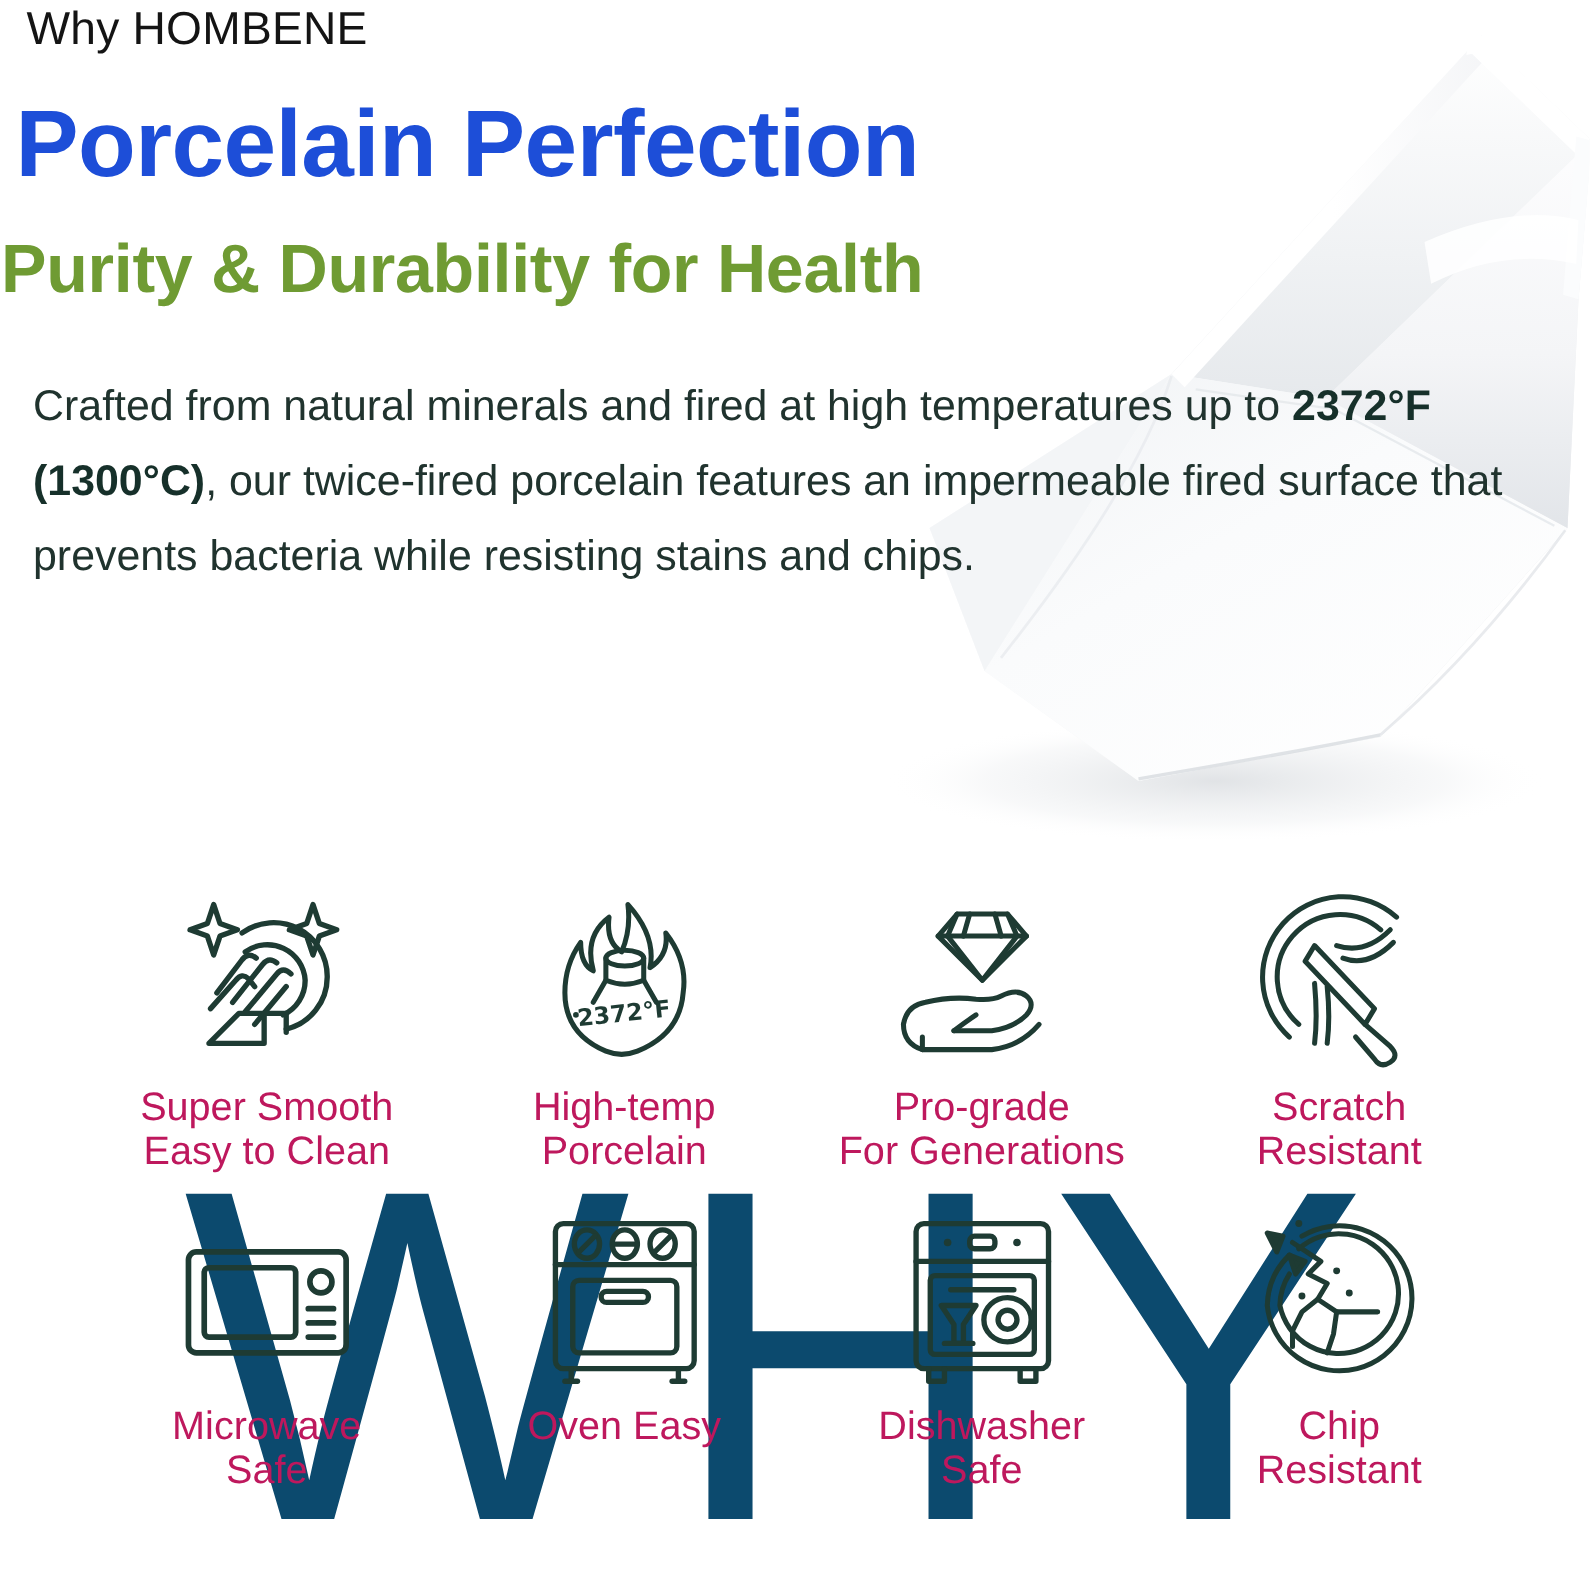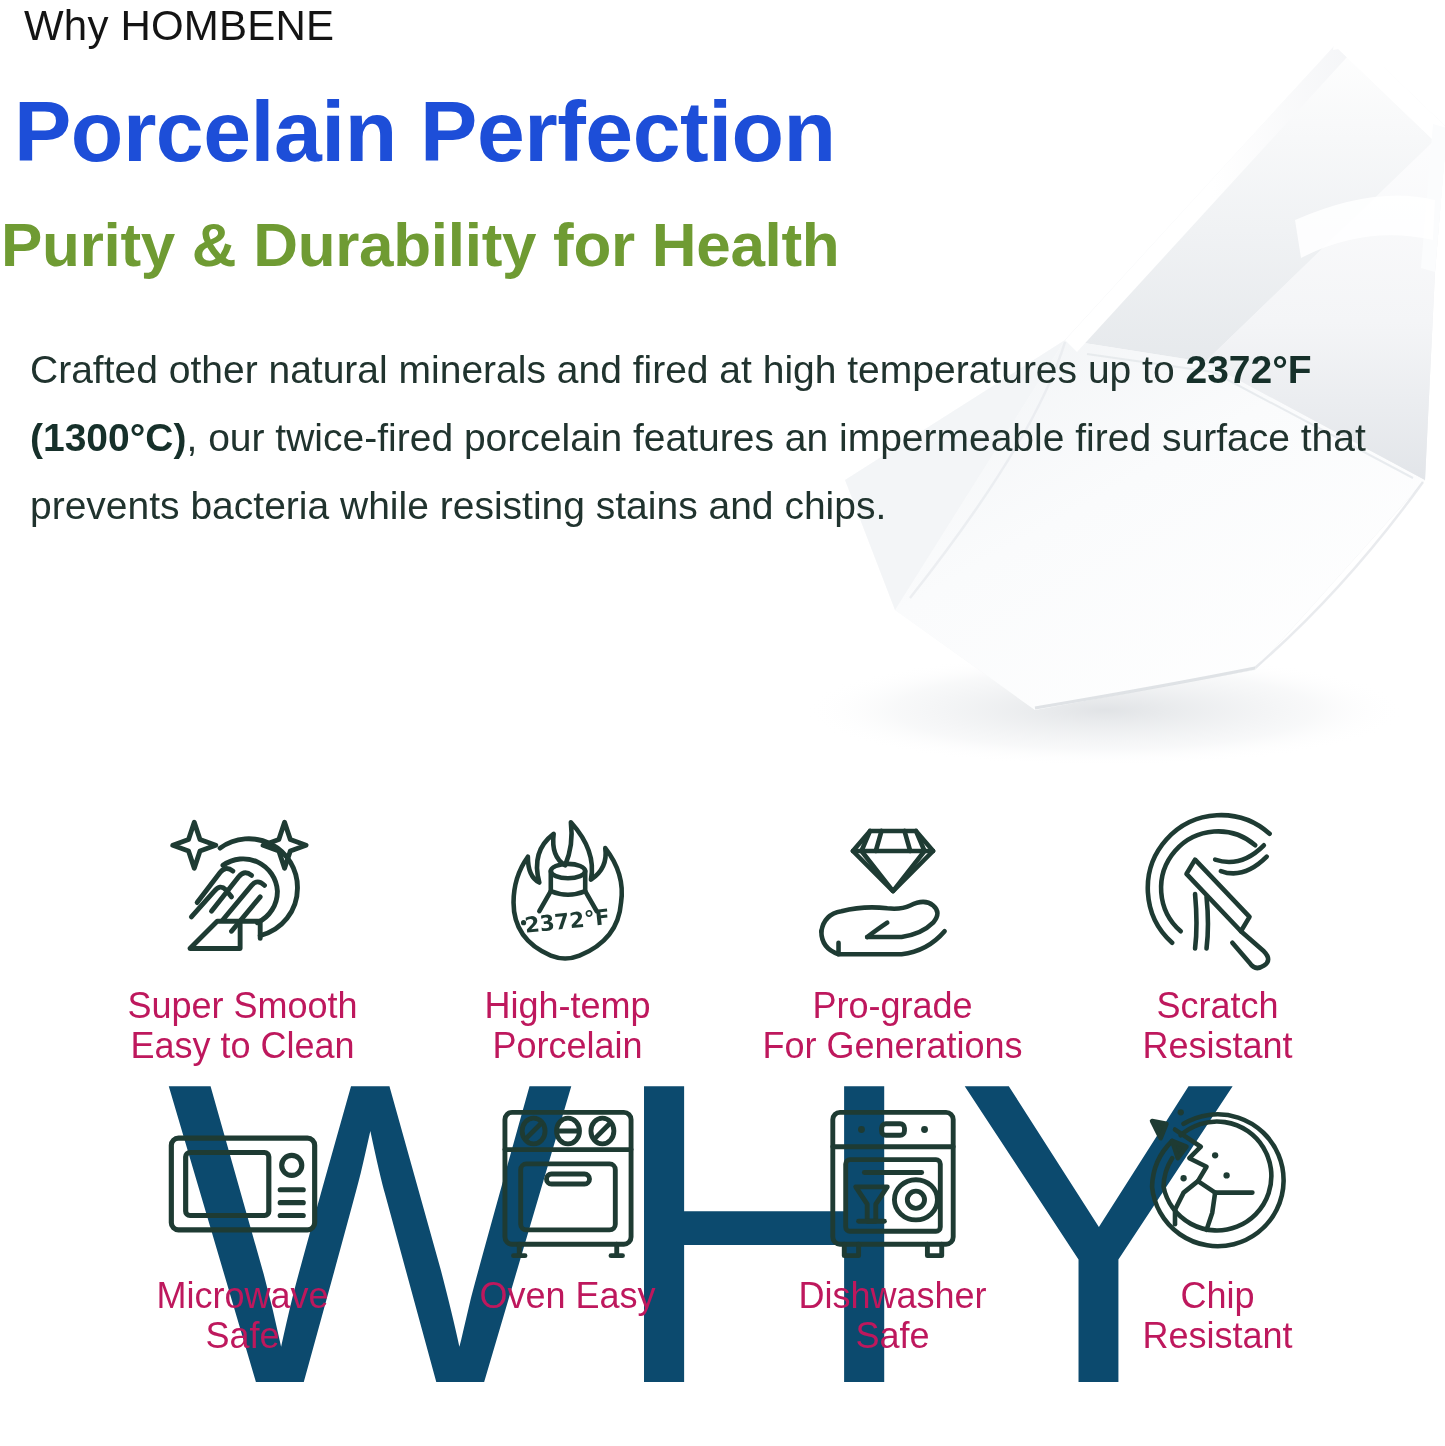--- a/index.html
+++ b/index.html
@@ -214,21 +214,21 @@
 
   <div class="content">
 
     <div class="brand-line">Why HOMBENE</div>
 
     <div class="headline">Porcelain Perfection</div>
 
     <div class="subhead">Purity &amp; Durability for Health</div>
 
     <div class="body-copy">
-      <p><span>Crafted other natural minerals and fired at high temperatures up to </span><span class="b">2372°F (1300°C)</span><span>, our twice-fired porcelain features an impermeable fired surface that prevents bacteria while resisting stains and chips.</span></p>
+      <p><span>Crafted from natural minerals and fired at high temperatures up to </span><span class="b">2372°F (1300°C)</span><span>, our twice-fired porcelain features an impermeable fired surface that prevents bacteria while resisting stains and chips.</span></p>
     </div>
   </div>
 
   <div class="features">
 
     <div class="feature">
       <span class="glyph">
         <svg viewBox="0 0 120 120" fill="none" stroke="#1e3b33" stroke-width="3.4" stroke-linecap="round" stroke-linejoin="round">
           <path d="M44 28 A34 34 0 0 1 98 56 A34 34 0 0 1 72 89"></path>
           <path d="M46 40 A24 24 0 0 1 84 58 A24 24 0 0 1 70 80"></path>

